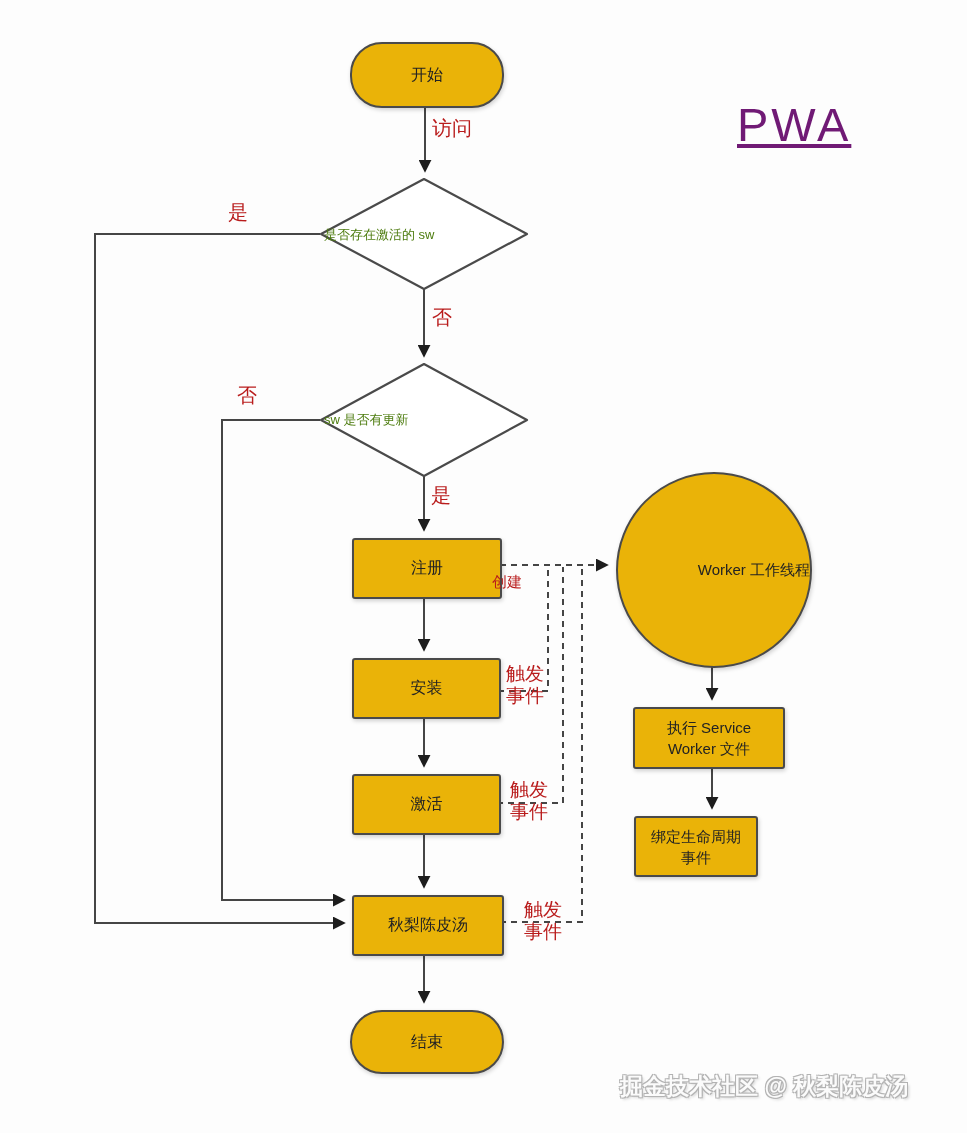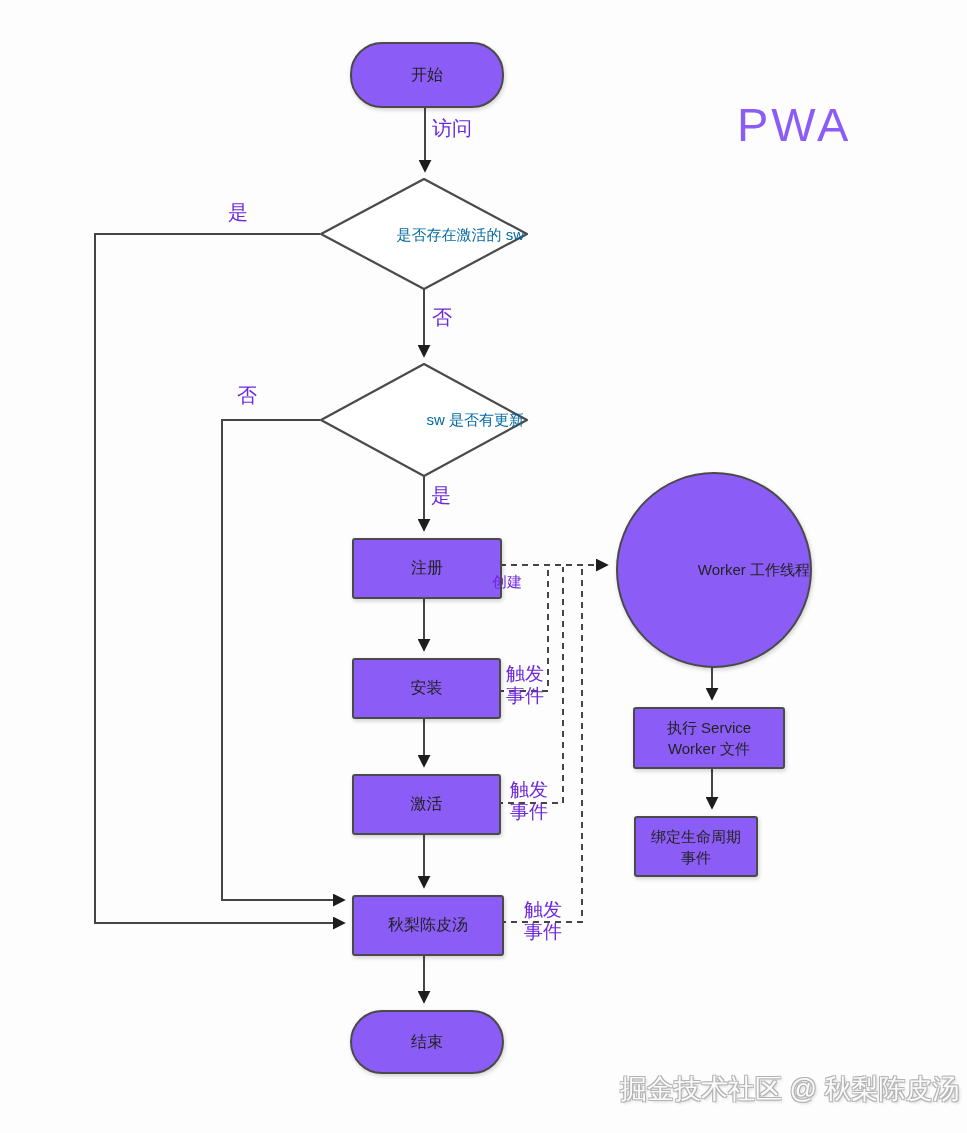--- a/index.html
+++ b/index.html
@@ -7,50 +7,50 @@
     position:relative;
     width:967px;height:1133px;
     background:#fdfdfd;
     font-family:"Liberation Sans", sans-serif;
     overflow:hidden;
     margin:0 auto;
   }
   .wires{position:absolute;left:0;top:0;z-index:1;}
   .node{
     position:absolute;z-index:2;
-    background:#8b5cf6;
+    background:#eab308;
     border:2px solid #4a4a4a;
     border-radius:3px;
     display:flex;align-items:center;justify-content:center;
     font-size:16px;color:#232323;
     box-shadow:1px 2px 4px rgba(0,0,0,.18);
     text-align:center;
   }
   .terminator{border-radius:32px;}
   .circle-node{border-radius:50%;font-size:15px;}
   .process-sub{font-size:15px;line-height:1.4;padding:16px 8px;box-sizing:border-box;}
   .diamond-label{
     position:absolute;z-index:3;
-    font-size:15px;color:#0369a1;text-align:right;
+    font-size:13px;color:#4d7c0f;text-align:left;
   }
   .edge-label{
     position:absolute;z-index:3;
-    font-size:20px;color:#6d28d9;line-height:1.15;
+    font-size:20px;color:#b91c1c;line-height:1.15;
     white-space:nowrap;
   }
   .trigger-label{font-size:19px;text-align:center;}
   .trigger-label div{white-space:nowrap;}
   .pwa-title{
     position:absolute;z-index:3;
-    font-size:47px;color:#8b5cf6;
-    letter-spacing:3px;font-weight:400;
+    font-size:47px;color:#701a75;
+    letter-spacing:3px;font-weight:400;text-decoration:underline;
   }
   .watermark{
     position:absolute;z-index:4;
-    font-size:27px;font-weight:400;
+    font-size:23px;font-weight:700;
     color:#fbfbfb;white-space:nowrap;
     text-shadow:
       -1px -1px 0 #b3b3b3,
        1px -1px 0 #b3b3b3,
       -1px  1px 0 #b3b3b3,
        1px  1px 0 #b3b3b3,
        2px  2px 3px rgba(0,0,0,.18);
   }
 </style>
 </head>

